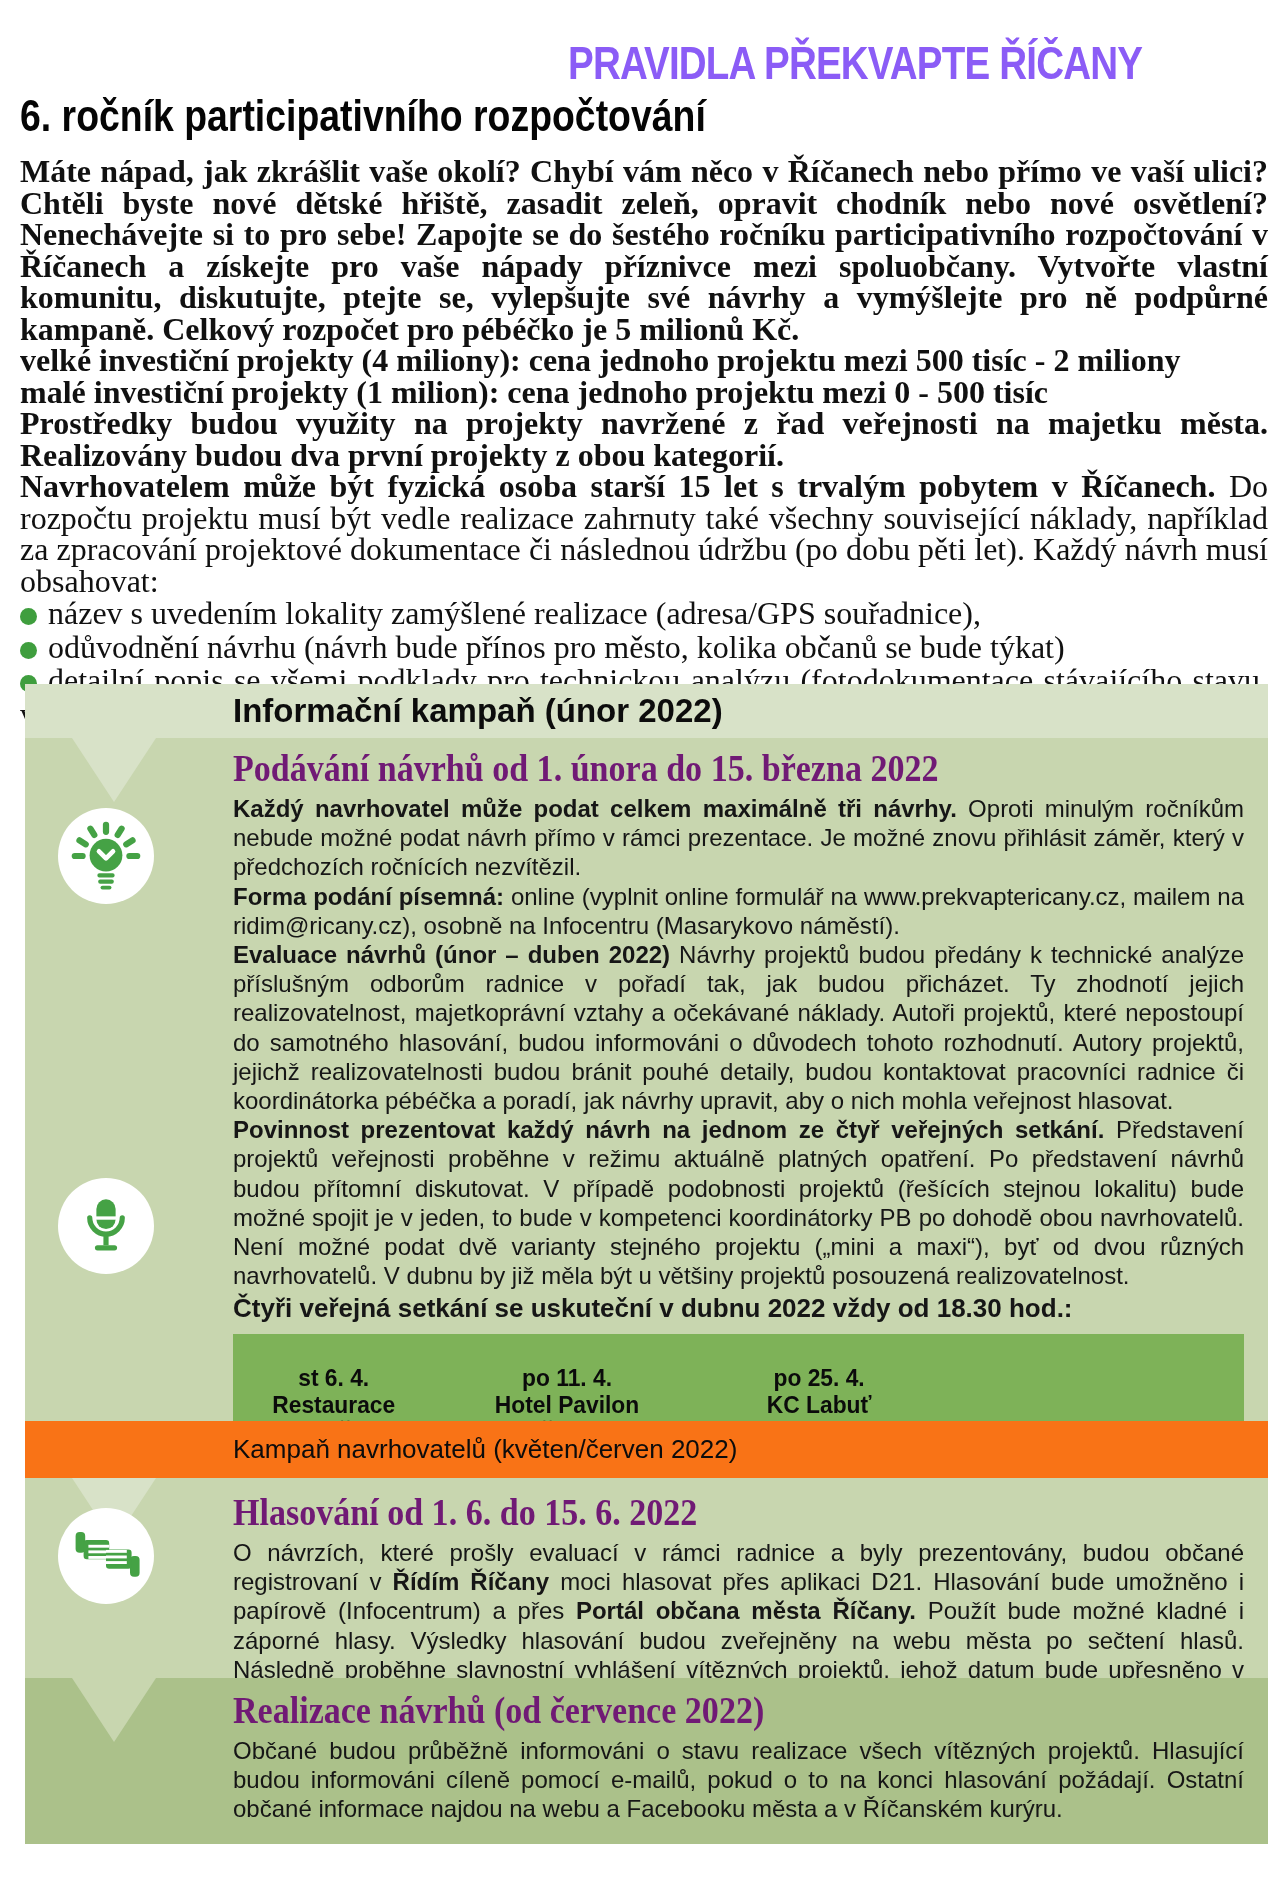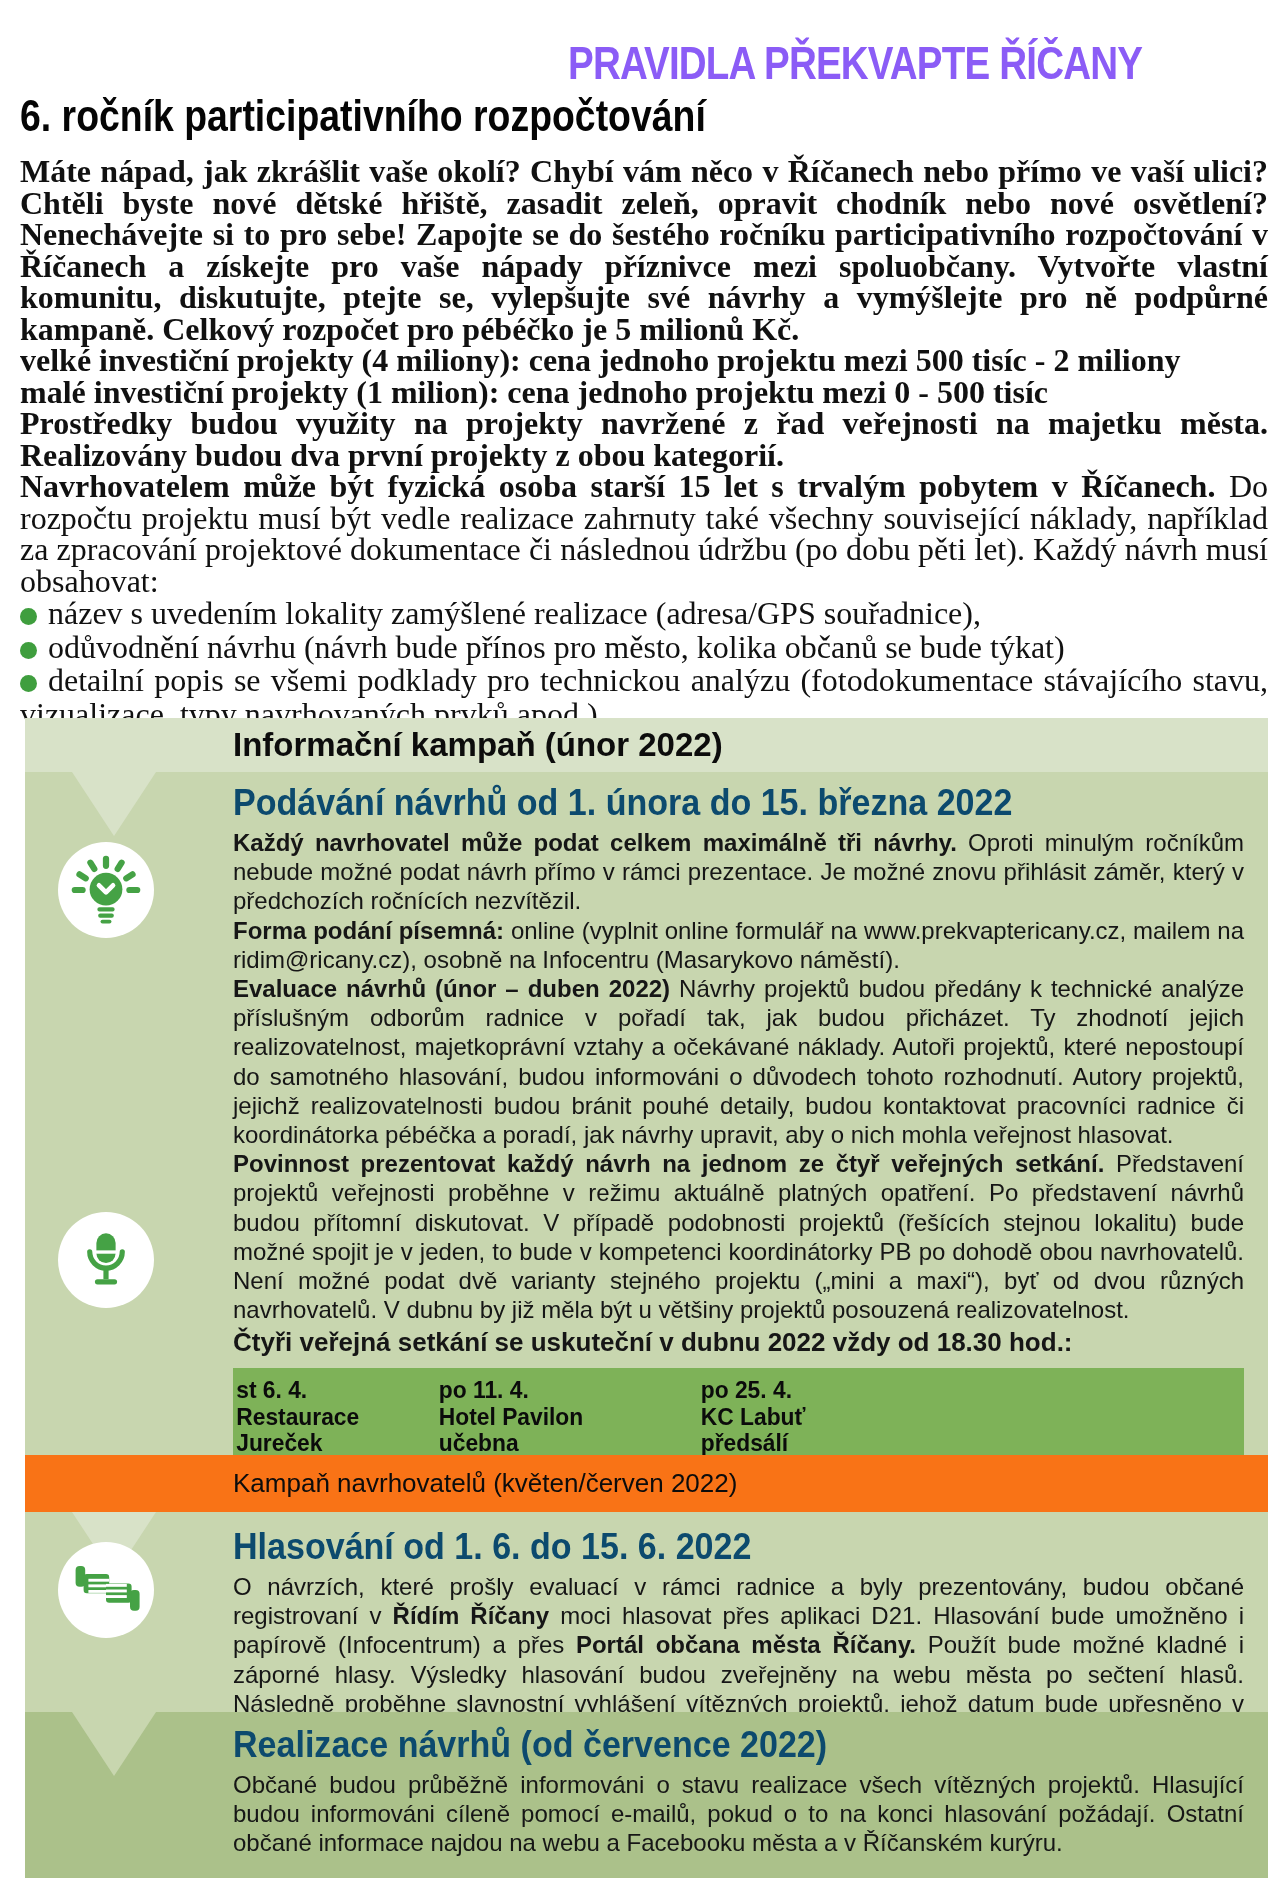--- a/index.html
+++ b/index.html
@@ -53,21 +53,21 @@
   .dot{
     display:inline-block;
     width:17px;height:17px;border-radius:50%;
     background:#3f9e3e;
     margin-right:11px;
     vertical-align:-1px;
   }
   
   .timeline{
     position:absolute;
-    left:25px;top:718px;
+    left:25px;top:684px;
     width:1243px;height:1160px;
     font-family:"Liberation Sans", sans-serif;
   }
   .band{position:relative;width:100%;}
   .band1{height:54px;background:#d8e2c8;}
   .band2{height:57px;background:#f97316;}
   .band-text{
     padding-left:208px;
     color:#0c0c0c;
   }
@@ -98,36 +98,38 @@
   .content{
     margin:0 24px 0 208px;
     color:#161616;
     font-size:24px;
     line-height:29.2px;
   }
   .content p{margin:0;}
   .content h3{
     margin:9px 0 3px 0;
     font-size:37px;line-height:44px;
-    color:#0c4a6e;
+    color:#701a75;
     white-space:nowrap;
+    font-family:Liberation Serif, serif;
   }
   .content h3 .cond{display:inline-block;transform:scaleX(.92);transform-origin:left center;}
   .meet-head{font-weight:bold;font-size:26px;line-height:33px;padding-top:2px;}
   .meet-table{
     margin-top:9px;
     background:#7eb258;
     display:flex;
     padding:9px 0 10px 0;
   }
   .meet-cell{
-    text-align:left;
+    text-align:center;
     font-weight:bold;
     font-size:24px;line-height:26.5px;
     color:#0b0b0b;
+    margin-top:22px;
   }
   .meet-cell .cond{display:inline-block;transform:scaleX(.95);transform-origin:center;}
   .mc1{width:20%;} .mc2{width:26%;} .mc3{width:30%;} .mc4{width:24%;}
   .phase2 .content{padding-top:4px;}
   .phase3 .content{padding-top:2px;}
   svg{display:block;}
 </style>
 </head>
 <body>
 

